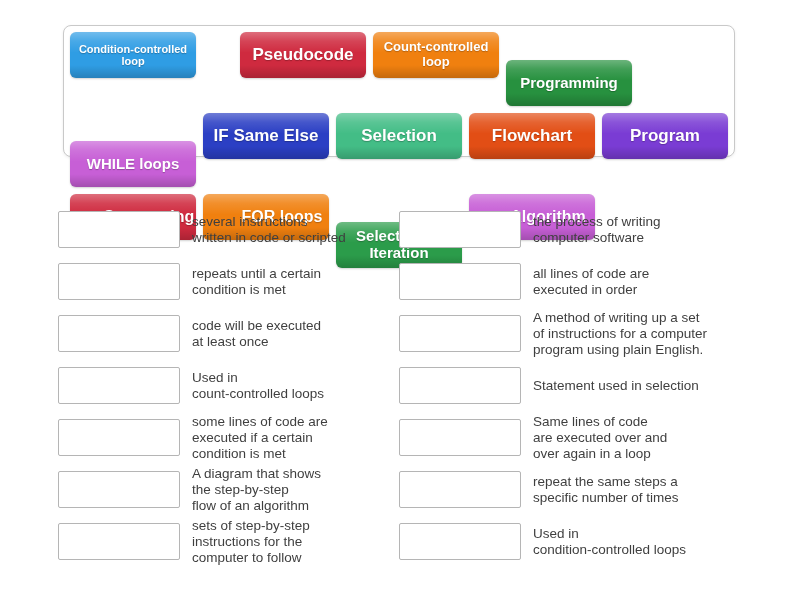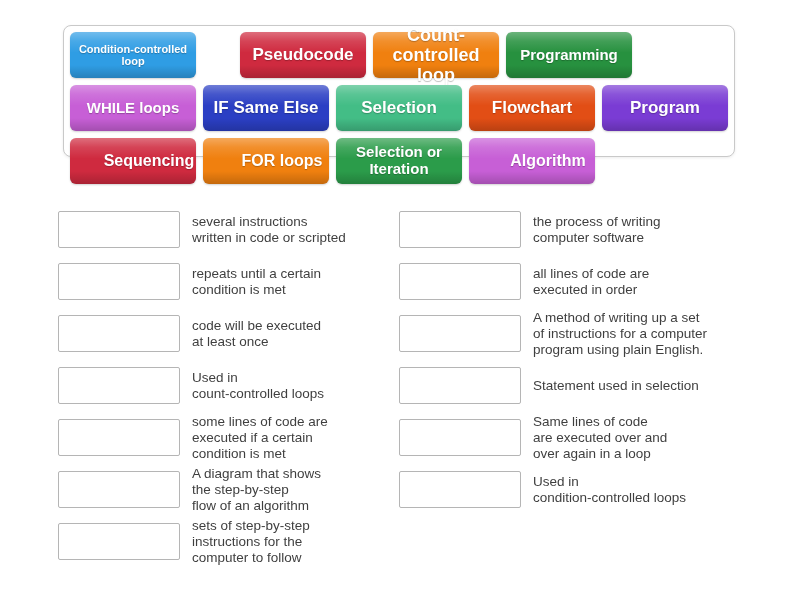--- a/index.html
+++ b/index.html
@@ -37,22 +37,22 @@
     text-shadow:0 1px 1px rgba(0,0,0,0.25);
     background-image:linear-gradient(180deg,
       rgba(255,255,255,0.32) 0%,
       rgba(255,255,255,0.12) 20%,
       rgba(255,255,255,0) 45%,
       rgba(0,0,0,0) 72%,
       rgba(0,0,0,0.18) 100%);
     box-shadow:0 1px 2px rgba(0,0,0,0.18);
   }
   .fs11{font-size:11px;}
-  .fs13{font-size:18px;text-align:center;}
-  .fs15{font-size:15px;}
+  .fs13{font-size:13px;text-align:center;}
+  .fs15{font-size:15px;margin-top:28px;}
   .fs16{font-size:16px;padding-left:36px;}
   .fs17{font-size:17px;}
 
   
   .match-col{position:absolute;top:211px;}
   .col-left{left:58px;}
   .col-right{left:399px;}
   .match-row{
     display:flex;align-items:center;
     height:37px;
@@ -157,16 +157,21 @@
     <div class="definition">Statement used in selection</div>
   </div>
   <div class="match-row">
     <div class="drop-slot"></div>
     <div class="definition">Same lines of code
 are executed over and
 over again in a loop</div>
   </div>
   <div class="match-row">
     <div class="drop-slot"></div>
+    <div class="definition">repeat the same steps a
+specific number of times</div>
+  </div>
+  <div class="match-row">
+    <div class="drop-slot"></div>
     <div class="definition">Used in
 condition-controlled loops</div>
   </div>
 </div>
 
 </body></html>

